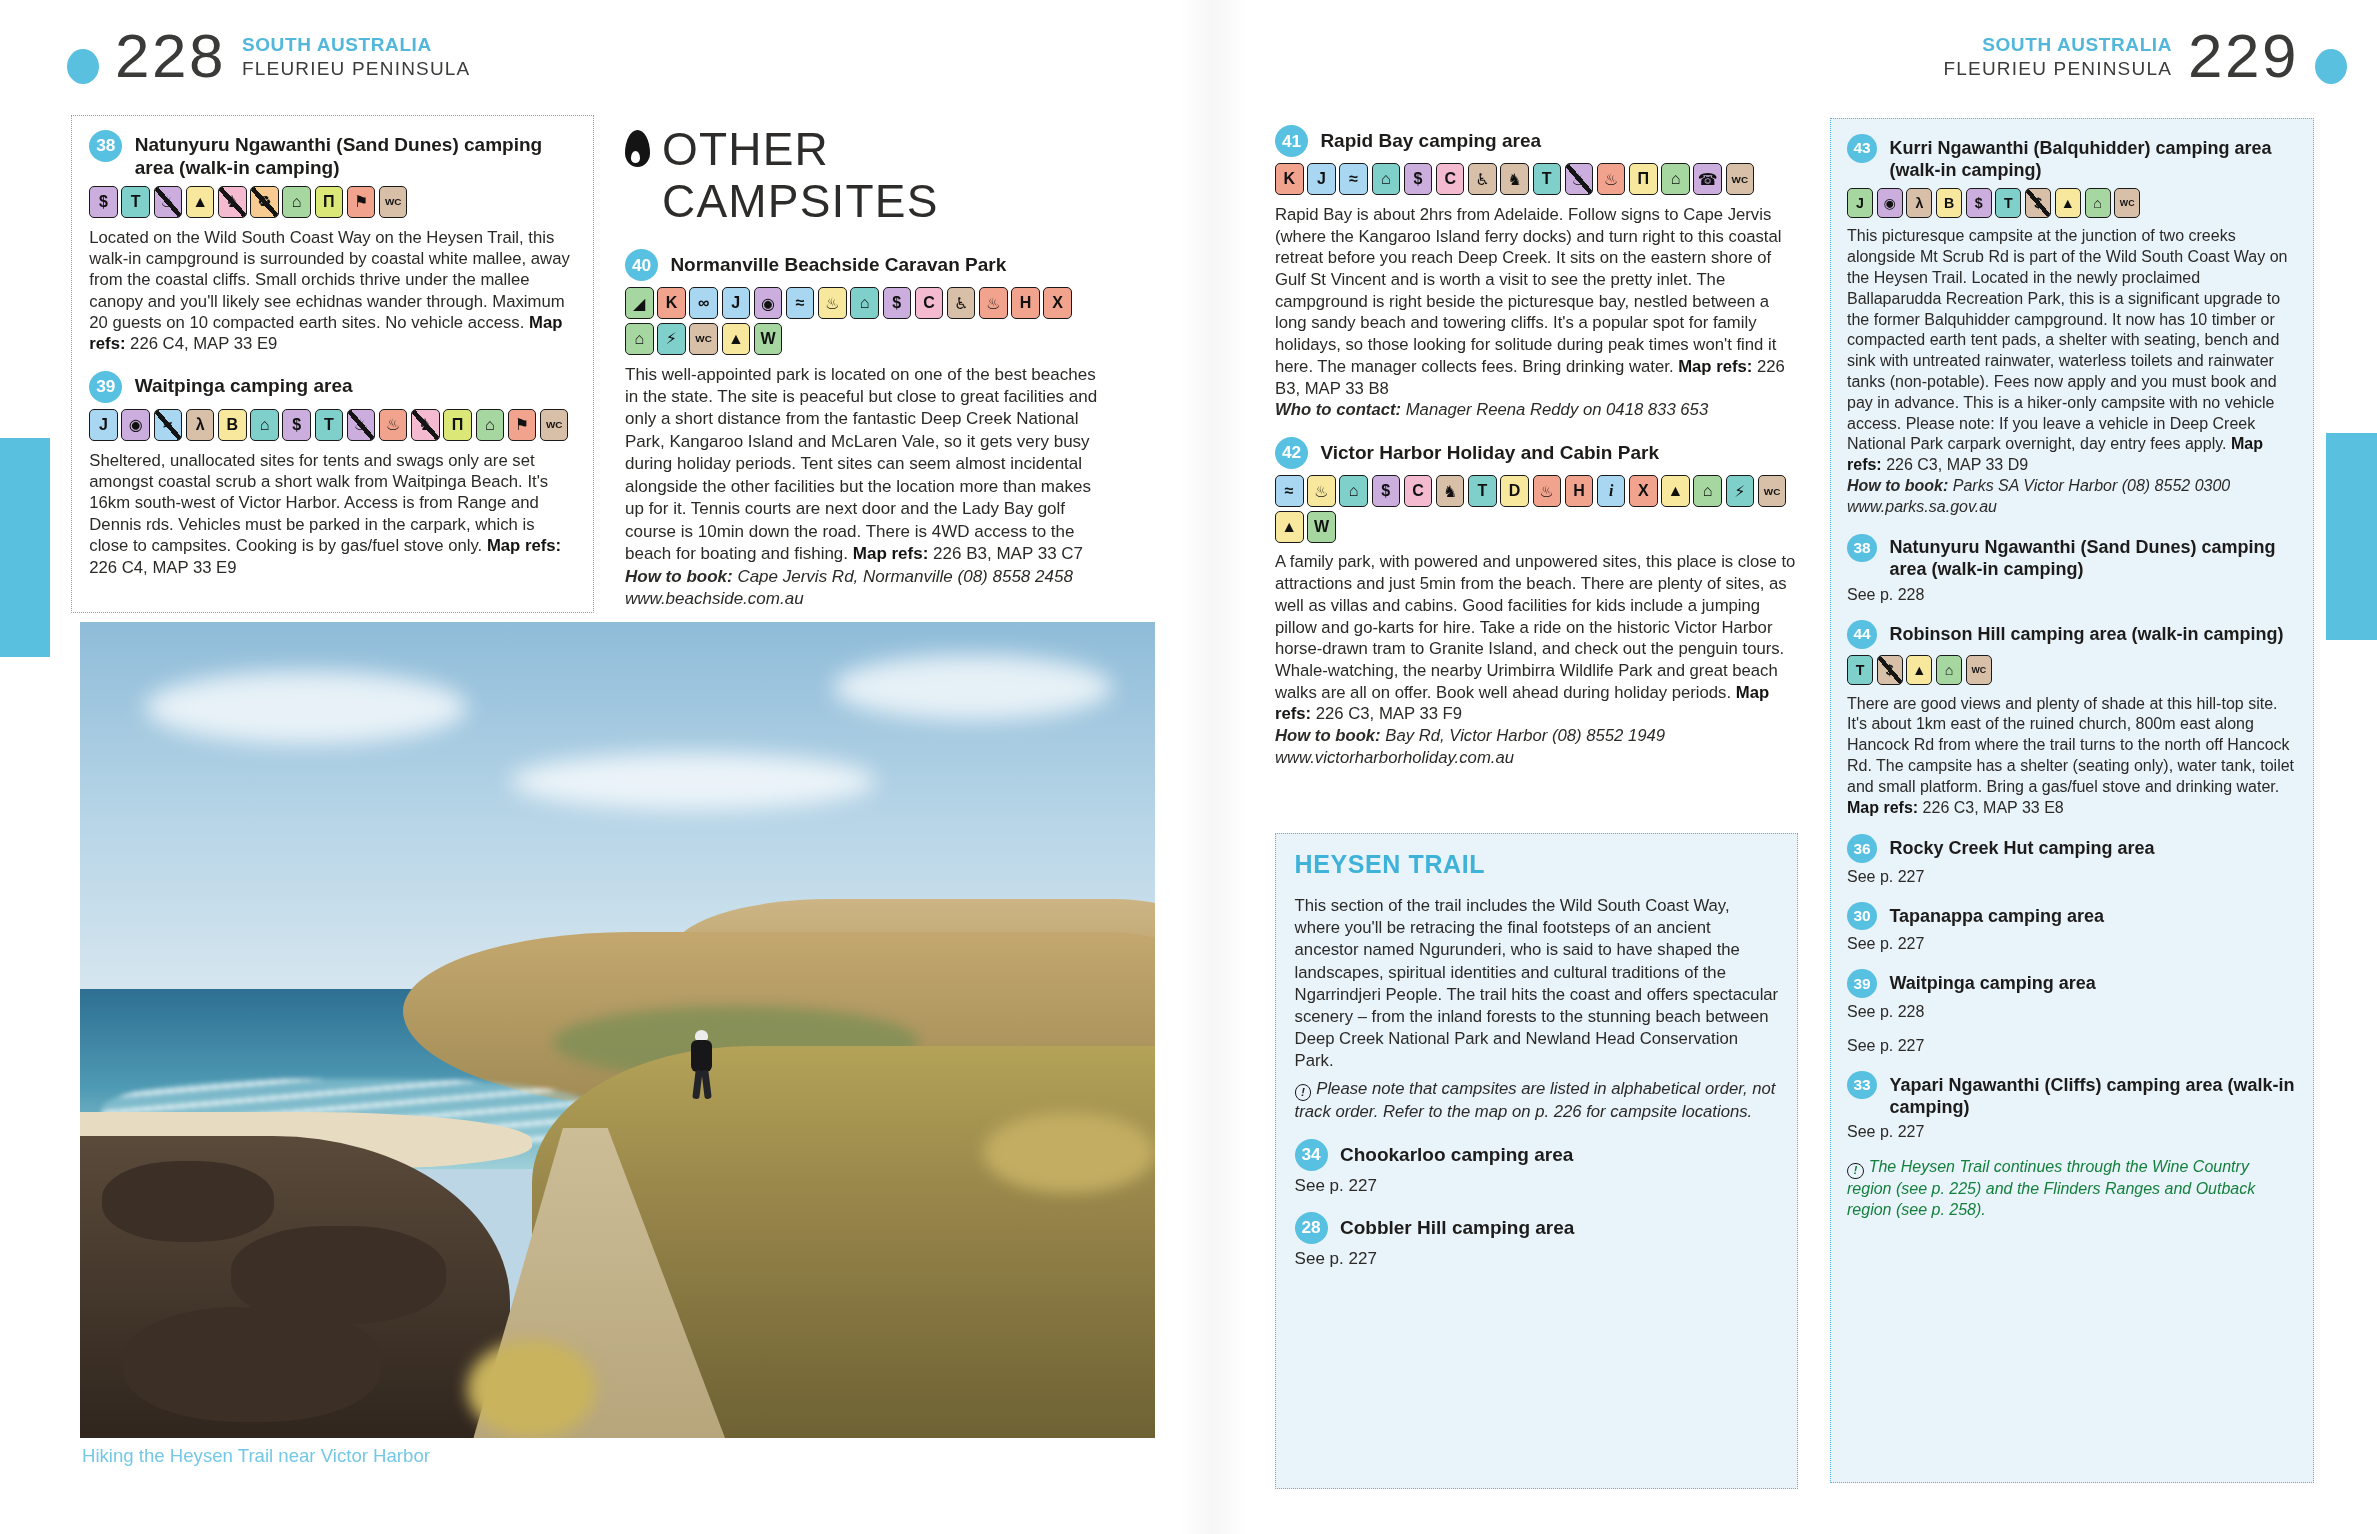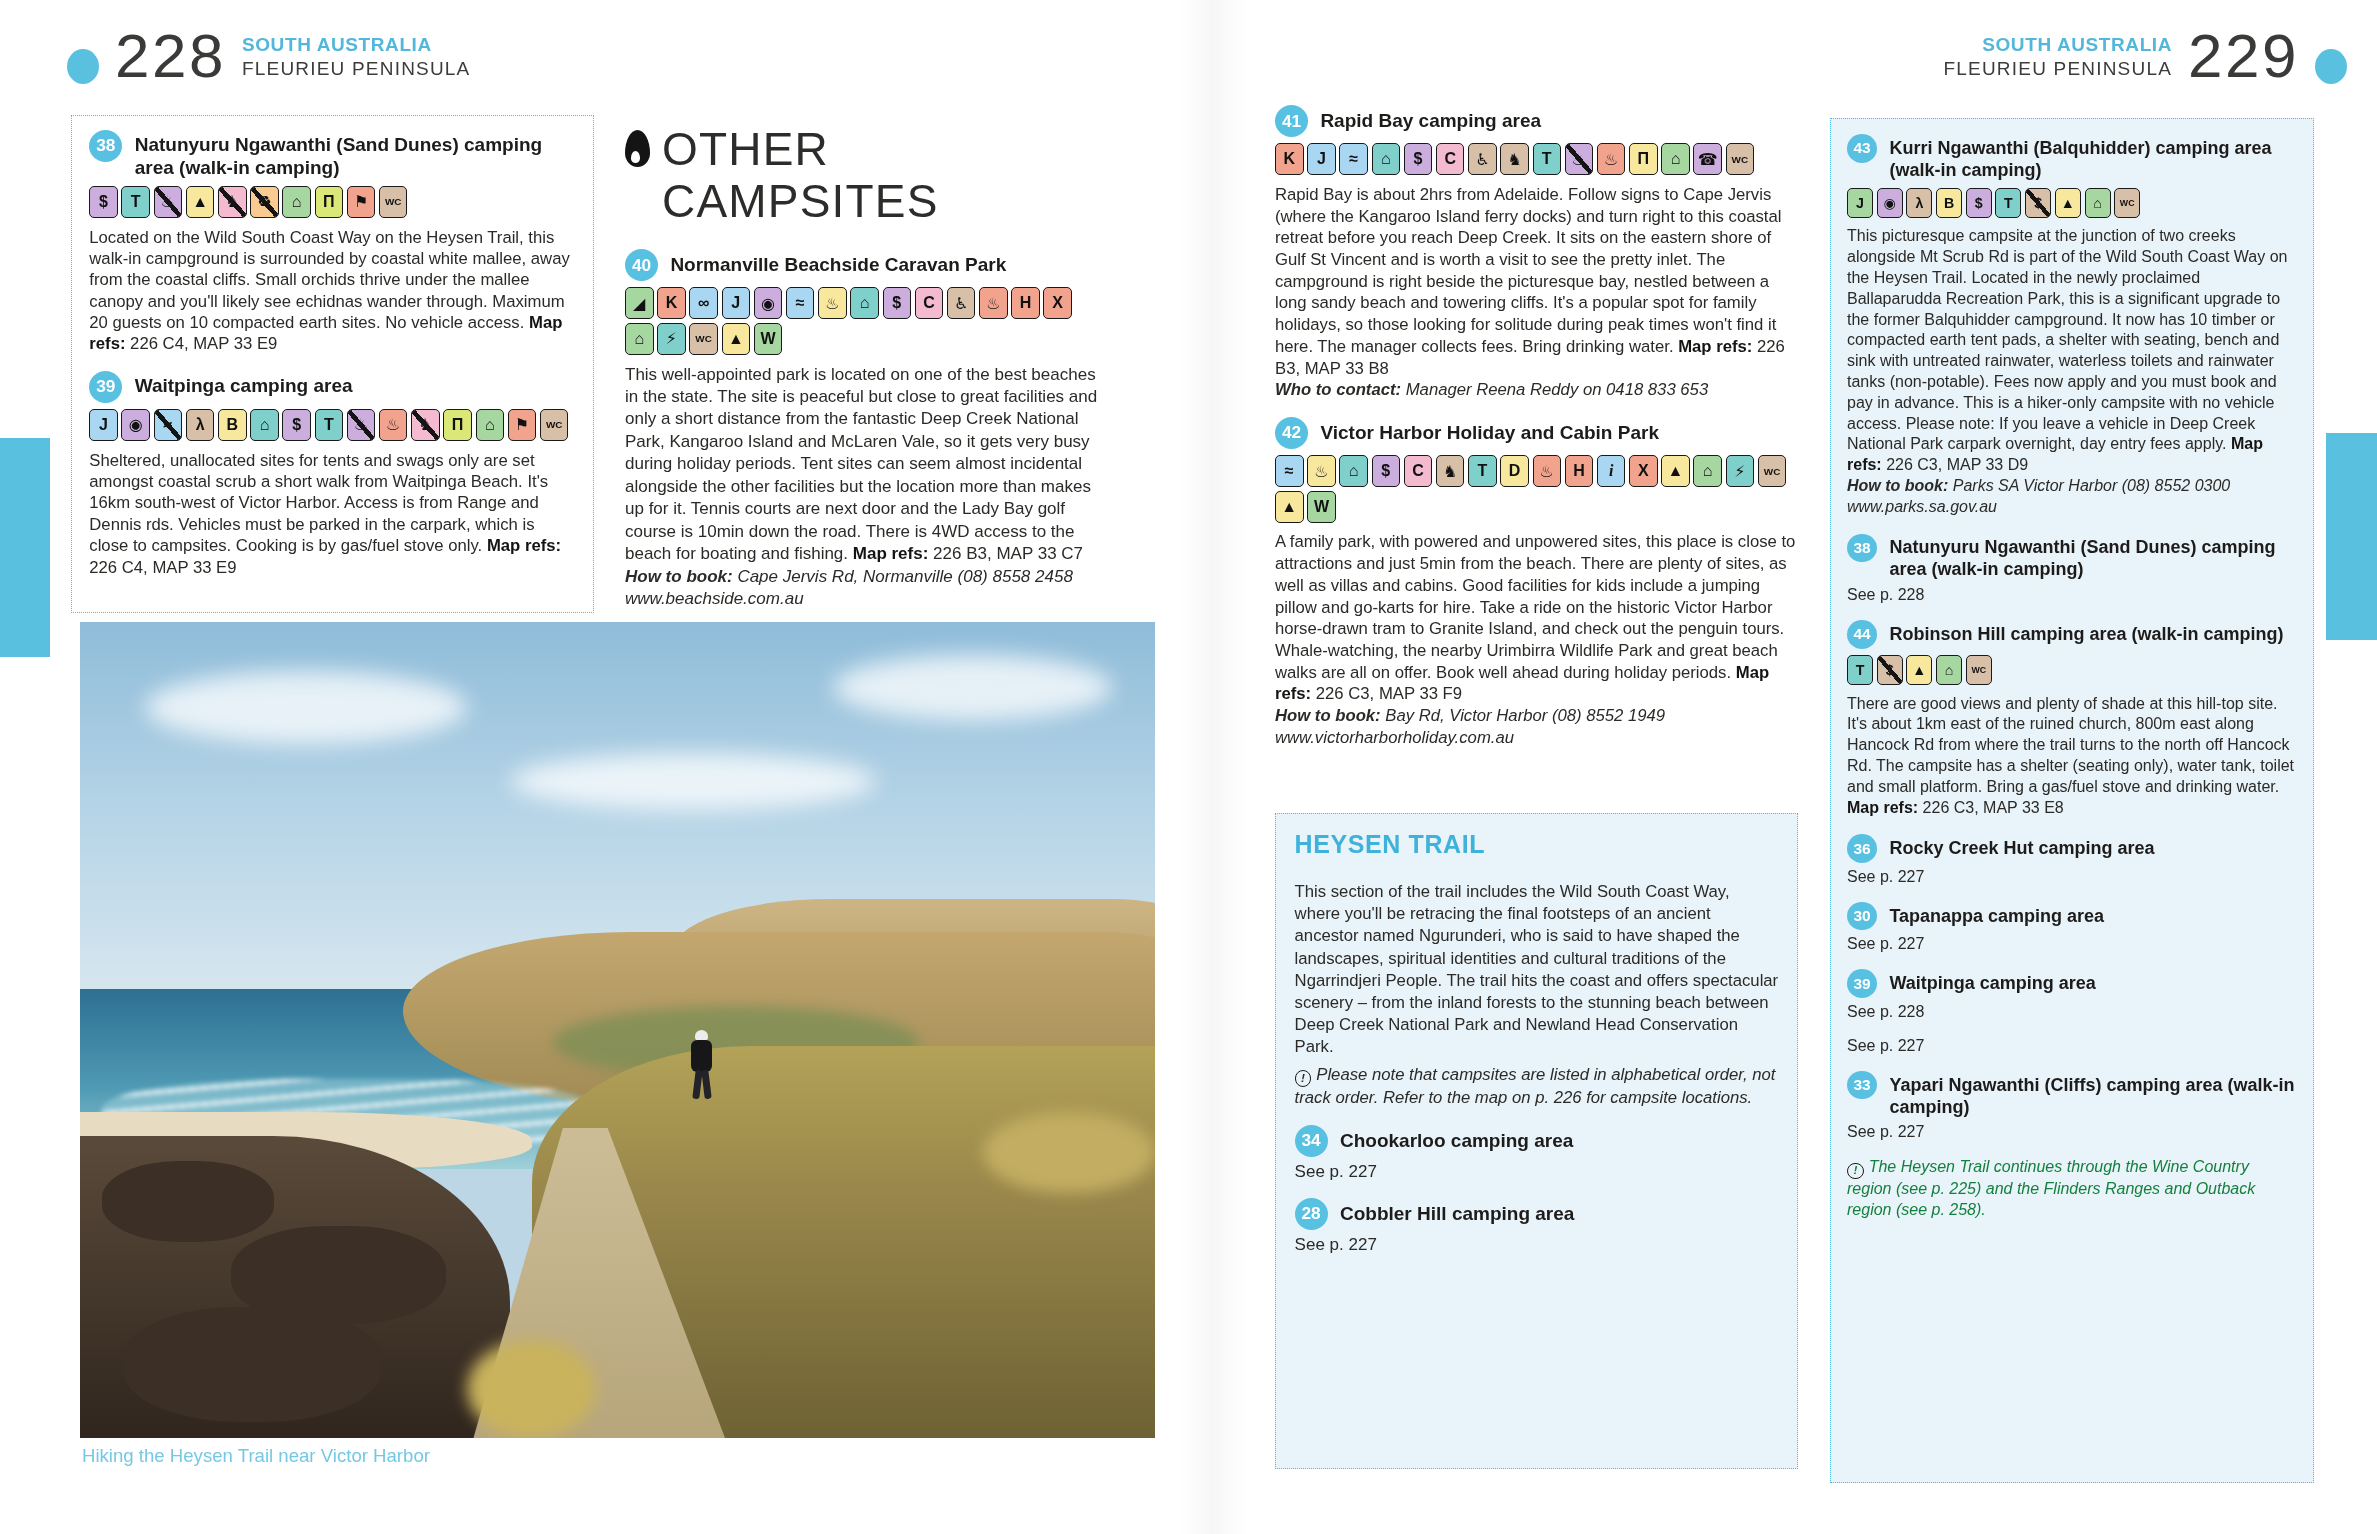--- a/index.html
+++ b/index.html
@@ -59,26 +59,26 @@
   .flame:before{content:"";position:absolute;left:5.6px;bottom:4.3px;width:9.3px;height:11.8px;
          background:#fff;border-radius:50% 50% 50% 50%/60% 60% 40% 40%;}
   .oh-text{font-size:46px;font-weight:300;letter-spacing:1.2px;line-height:1.12;color:#2d2c2a;}
 
   
   #photo{position:absolute;left:80px;top:622px;width:1075px;height:816px;overflow:hidden;background:#bcd6e6;}
   .ph{position:absolute;}
   #caption{position:absolute;left:82px;top:1445px;font-size:18.6px;color:var(--caption);}
 
   
-  #col-mid{position:absolute;left:1275px;top:105px;width:523px;height:1364px;
+  #col-mid{position:absolute;left:1275px;top:125px;width:523px;height:1364px;
            display:flex;flex-direction:column;}
   #col-mid .body{font-size:16.7px;line-height:1.3;}
   #heysen-box{margin-top:auto;background:var(--panel);border:1.9px dotted var(--accent);
               padding:16px 18.6px;min-height:656px;}
-  #heysen-title{font-size:25px;font-weight:bold;color:#3fb2d9;letter-spacing:0.6px;margin-bottom:22px;}
+  #heysen-title{font-size:25px;font-weight:bold;color:#3fb2d9;letter-spacing:0.6px;margin-bottom:16px;}
   #heysen-box .body{font-size:16.7px;line-height:1.33;}
   #heysen-box .entry{margin-top:16px;margin-bottom:0;}
 
   
   #right-box{position:absolute;left:1830px;top:118px;width:484px;height:1365px;
              background:var(--panel);border:1.9px dotted var(--accent);
              padding:15px 16px;overflow:hidden;}
   #right-box .body{font-size:16px;line-height:1.3;}
   #right-box .etitle{font-size:18px;}
   #right-box .badge{width:30px;height:28.5px;font-size:15.5px;}

